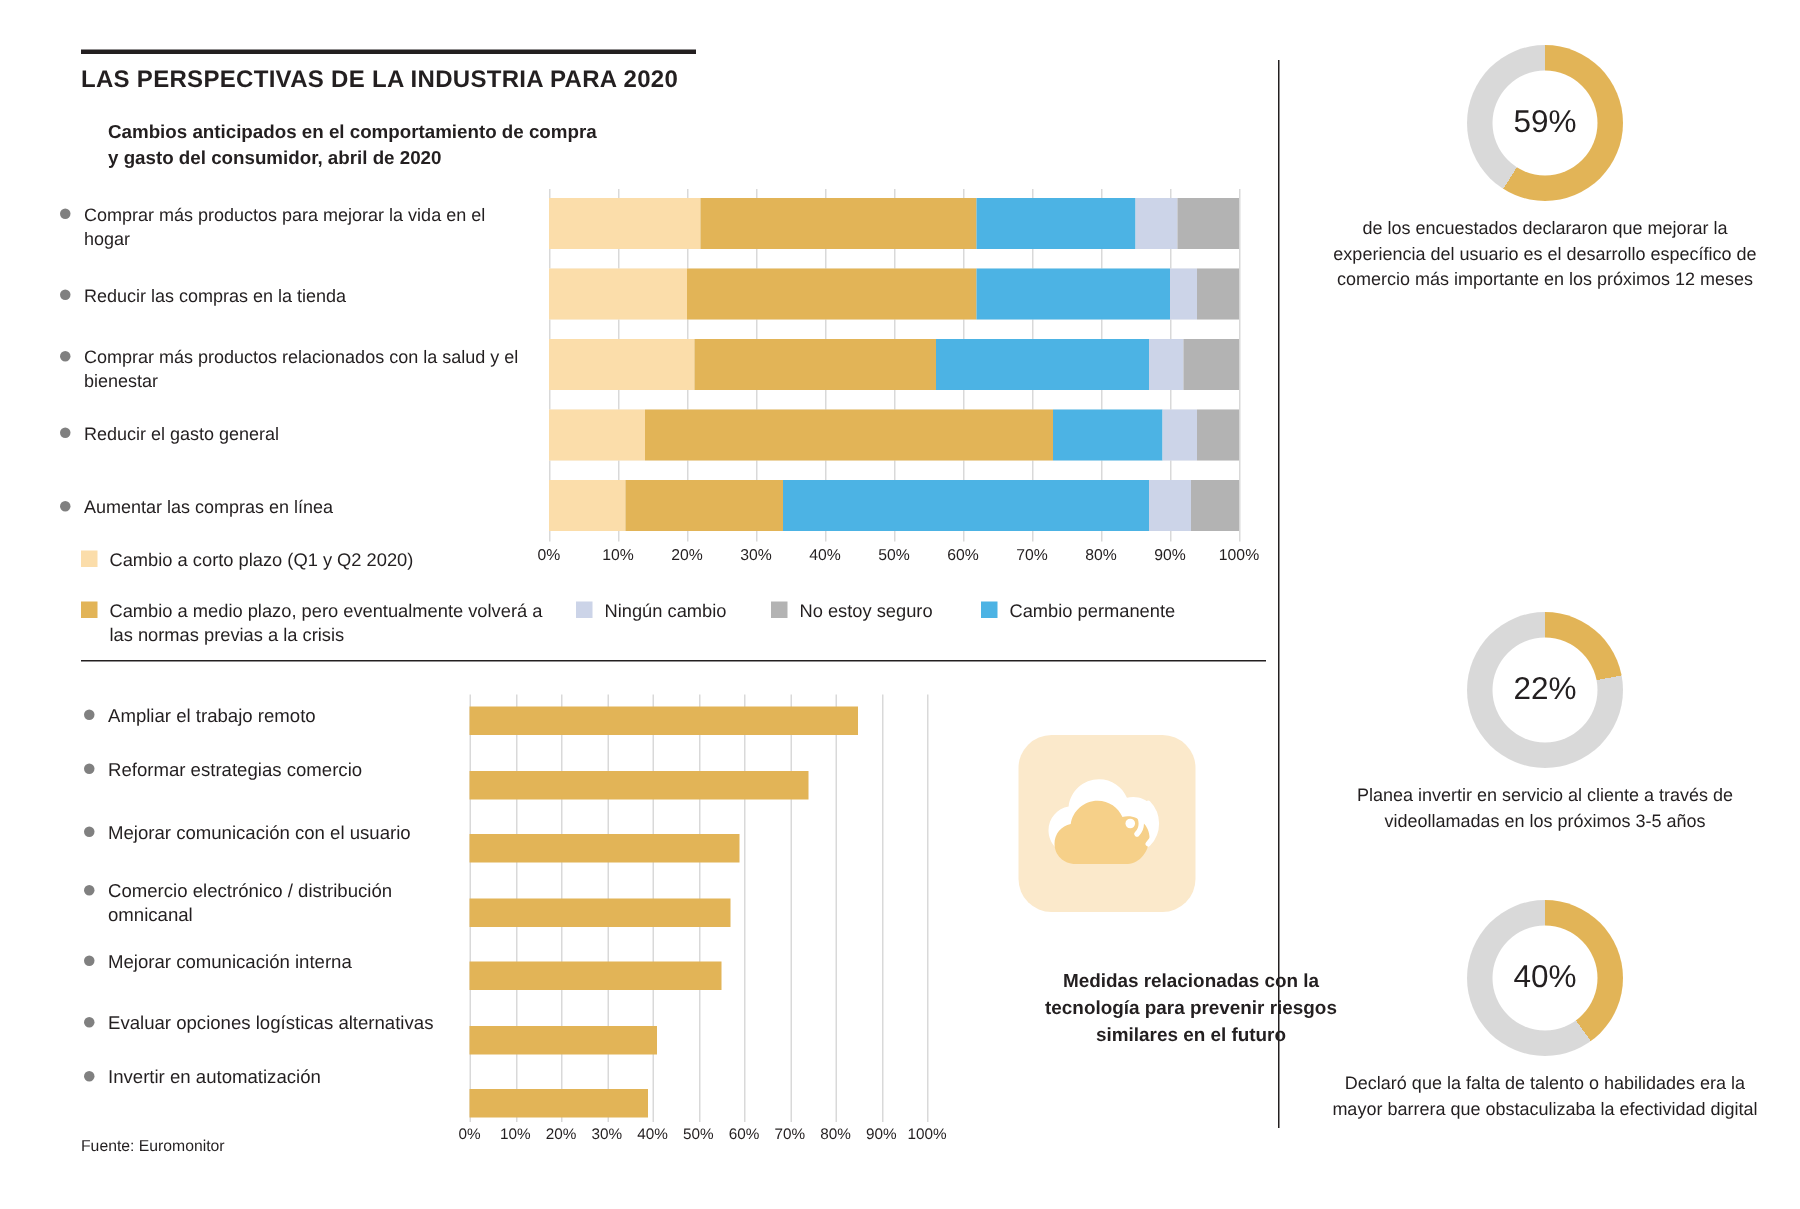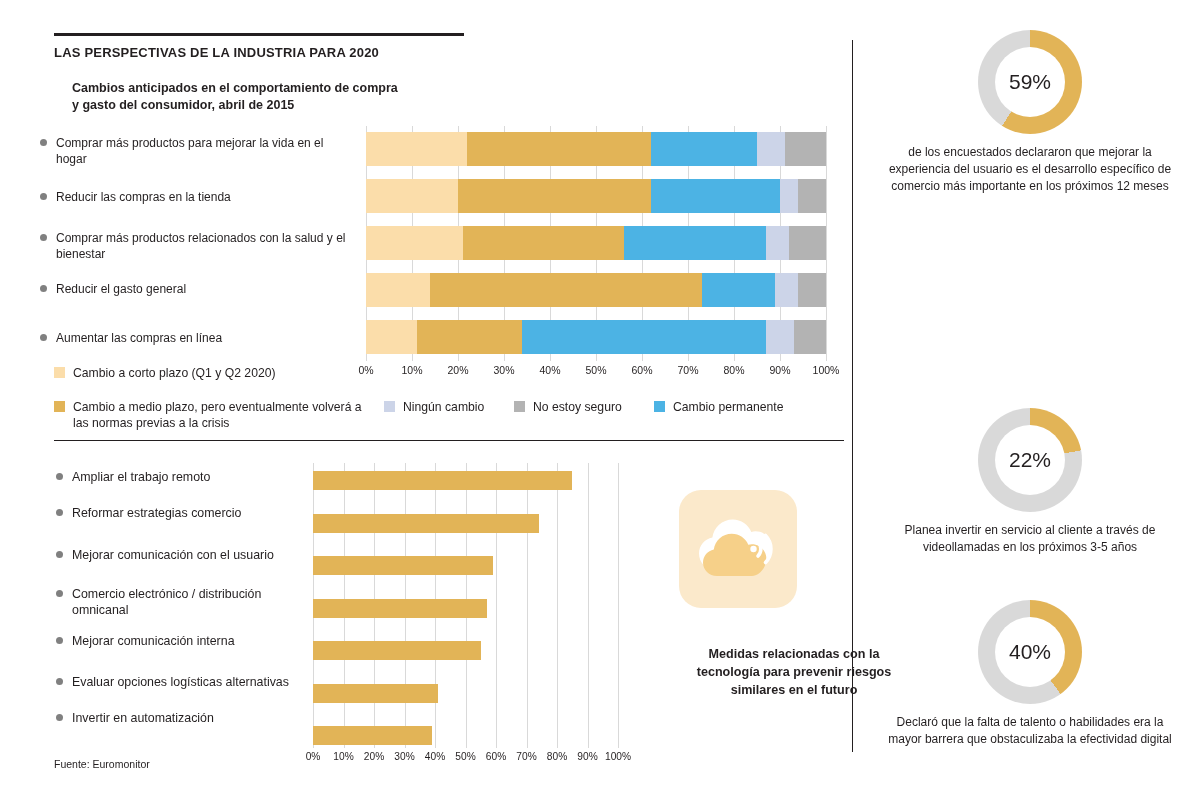--- a/index.html
+++ b/index.html
@@ -14,21 +14,21 @@
 
   
   #left { position: absolute; left: 0; top: 0; width: 852px; height: 806px; }
 
   .title-rule {
     position: absolute; left: 54px; top: 33px; width: 410px; height: 3px;
     background: #231f20;
   }
   #main-title {
     position: absolute; left: 54px; top: 45px;
-    font-size: 13px; font-weight: bold; letter-spacing: .2px;
+    font-size: 16px; font-weight: bold; letter-spacing: .2px;
     color: #231f20;
   }
   #sub-title {
     position: absolute; left: 72px; top: 80px; width: 330px;
     font-size: 12.5px; font-weight: bold; line-height: 17px;
     color: #231f20;
   }
 
   
   #chart1 { position: absolute; left: 0; top: 126px; width: 852px; height: 300px; }
@@ -133,21 +133,21 @@
 </style>
 </head>
 <body>
 
 <div id="page">
 
   <div id="left">
 
     <div class="title-rule"></div>
     <div id="main-title">LAS PERSPECTIVAS DE LA INDUSTRIA PARA 2020</div>
-    <div id="sub-title">Cambios anticipados en el comportamiento de compra y gasto del consumidor, abril de 2015</div>
+    <div id="sub-title">Cambios anticipados en el comportamiento de compra y gasto del consumidor, abril de 2020</div>
 
     <div id="chart1">
       <div class="plot1" id="plot1">
           <div class="gridline" style="left: 0px;"></div>
           <div class="gridline" style="left: 46px;"></div>
           <div class="gridline" style="left: 92px;"></div>
           <div class="gridline" style="left: 138px;"></div>
           <div class="gridline" style="left: 184px;"></div>
           <div class="gridline" style="left: 230px;"></div>
           <div class="gridline" style="left: 276px;"></div>

